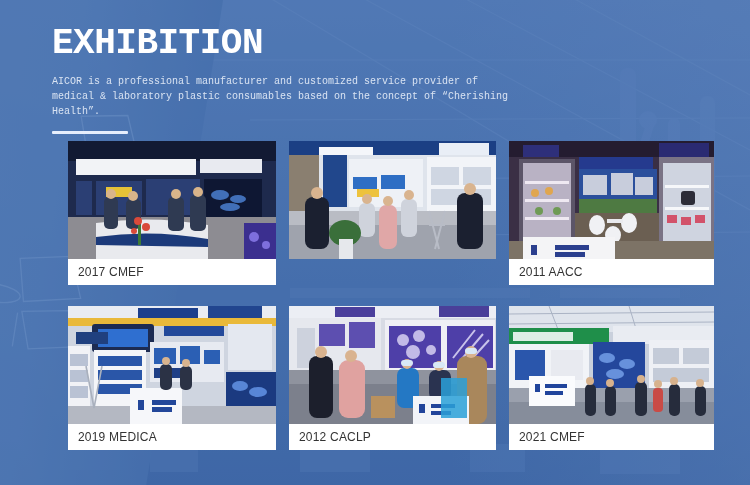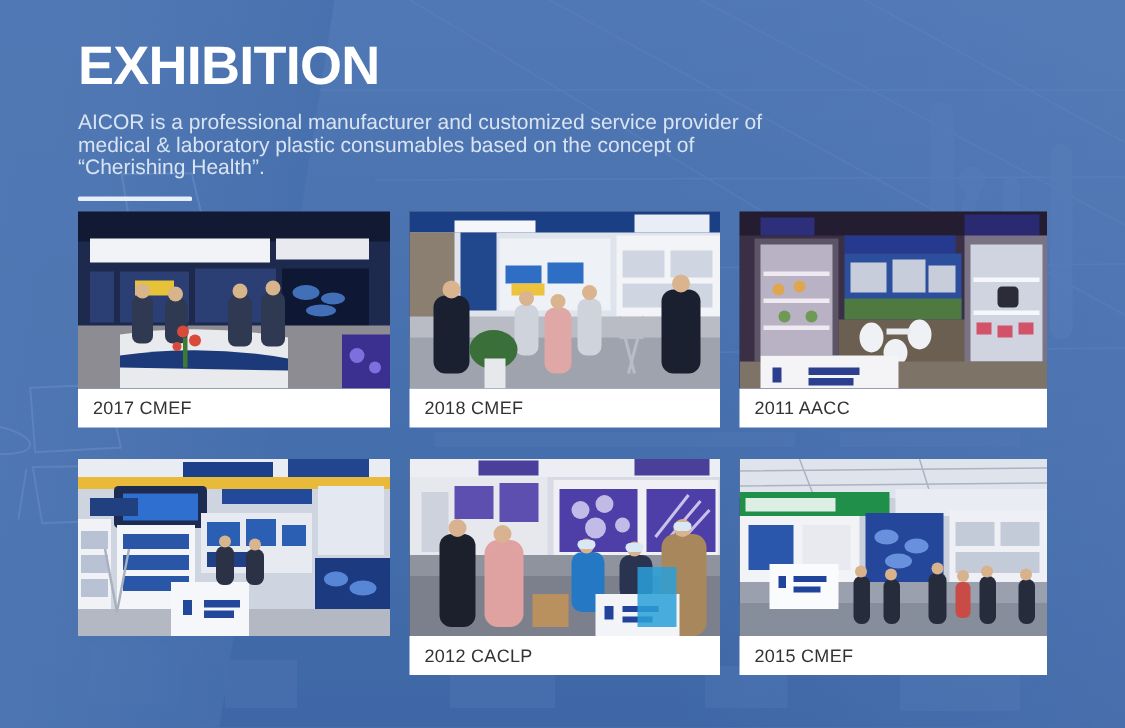--- a/index.html
+++ b/index.html
@@ -21,36 +21,36 @@
     transform:rotate(9deg);
     opacity:.85;
   }
   .bg-right-wash {
     position:absolute; right:0; top:0; width:300px; height:485px;
     background:linear-gradient(270deg,rgba(120,150,200,.30),rgba(74,114,174,0));
   }
   .bg-tint { position:absolute; inset:0; background:rgba(62,104,170,.42); }
 
   
-  .header { position:absolute; left:52px; top:24px; width:560px; z-index:5; }
+  .header { position:absolute; left:52px; top:24px; width:560px; z-index:5;font-family:Liberation Mono, monospace; }
   .title {
     font-size:36px; font-weight:bold; color:#ffffff; letter-spacing:-0.5px;
     line-height:40px;
   }
   .subtitle {
-    margin-top:10px; font-size:14px; line-height:15px; color:#d9e3f2;
+    margin-top:10px; font-size:10px; line-height:15px; color:#d9e3f2;
     max-width:470px; font-weight:normal;
   }
   .rule {
     margin-top:12px; width:76px; height:3px; background:#e6eefc; border-radius:1px;
   }
 
   
   .grid {
-    position:absolute; left:52px; top:141px; width:646px; z-index:5;
+    position:absolute; left:68px; top:141px; width:646px; z-index:5;
     display:grid; grid-template-columns:208px 207px 205px;
     column-gap:13px; row-gap:21px;
   }
   .card { width:100%; }
   .card-photo {
     width:100%; height:118px; display:block; overflow:hidden; background:#223055;
   }
   .card-photo svg { display:block; width:100%; height:100%; }
   .card-caption {
     height:26px; background:#ffffff; display:flex; align-items:center;
@@ -237,23 +237,20 @@
             <circle cx="120" cy="54" r="5"></circle>
         </g>
         <g fill="#3a6f3a">
           <ellipse cx="56" cy="92" rx="16" ry="13"></ellipse>
           <rect x="50" y="98" width="14" height="20" fill="#e6e8ec"></rect>
         </g>
         <g stroke="#b8bcc6" stroke-width="2" fill="none">
           <path d="M140,70 L150,108 M156,70 L146,108 M140,84 L156,84"></path>
         </g>
       </svg>
-    </div>
-    <div class="card-caption">
-      <span>2018 CMEF</span>
     </div>
   </div>
 
   <div class="card">
     <div class="card-photo">
       <svg viewBox="0 0 205 118" preserveAspectRatio="none">
         <rect width="205" height="118" fill="#3a2f45"></rect>
         <rect x="0" y="0" width="205" height="16" fill="#241c30"></rect>
         <rect x="14" y="4" width="36" height="12" fill="#2e2f7a"></rect>
         <rect x="150" y="2" width="50" height="14" fill="#2a2a72"></rect>
@@ -365,20 +362,23 @@
         </g>
         <g fill="#d8b48f">
             <circle cx="98" cy="55" r="4"></circle>
             <circle cx="118" cy="57" r="4"></circle>
           </g>
         <g stroke="#a9b0bd" stroke-width="1.6" fill="none">
           <path d="M18,60 L26,102 M34,60 L26,102"></path>
         </g>
       </svg>
     </div>
+    <div class="card-caption">
+      <span>2019 MEDICA</span>
+    </div>
   </div>
 
   <div class="card">
     <div class="card-photo">
       <svg viewBox="0 0 207 118" preserveAspectRatio="none">
         <rect width="207" height="118" fill="#d8dbe4"></rect>
         <rect x="0" y="0" width="207" height="12" fill="#eceef4"></rect>
         <rect x="46" y="1" width="40" height="10" fill="#4b3f9c"></rect>
         <rect x="150" y="0" width="50" height="11" fill="#4a3f99"></rect>
         <rect x="0" y="12" width="92" height="52" fill="#e6e8ee"></rect>
@@ -485,17 +485,17 @@
             <circle cx="165" cy="75" r="4"></circle>
             <circle cx="191" cy="77" r="4"></circle>
         </g>
         <g fill="#c94b46">
           <rect x="144" y="82" width="10" height="24" rx="4"></rect>
         </g>
         <circle cx="149" cy="78" r="4" fill="#d7b28d"></circle>
       </svg>
     </div>
     <div class="card-caption">
-      <span>2015 CMEF</span>
+      <span>2021 CMEF</span>
     </div>
   </div>
 
 </div>
 
 </body></html>

